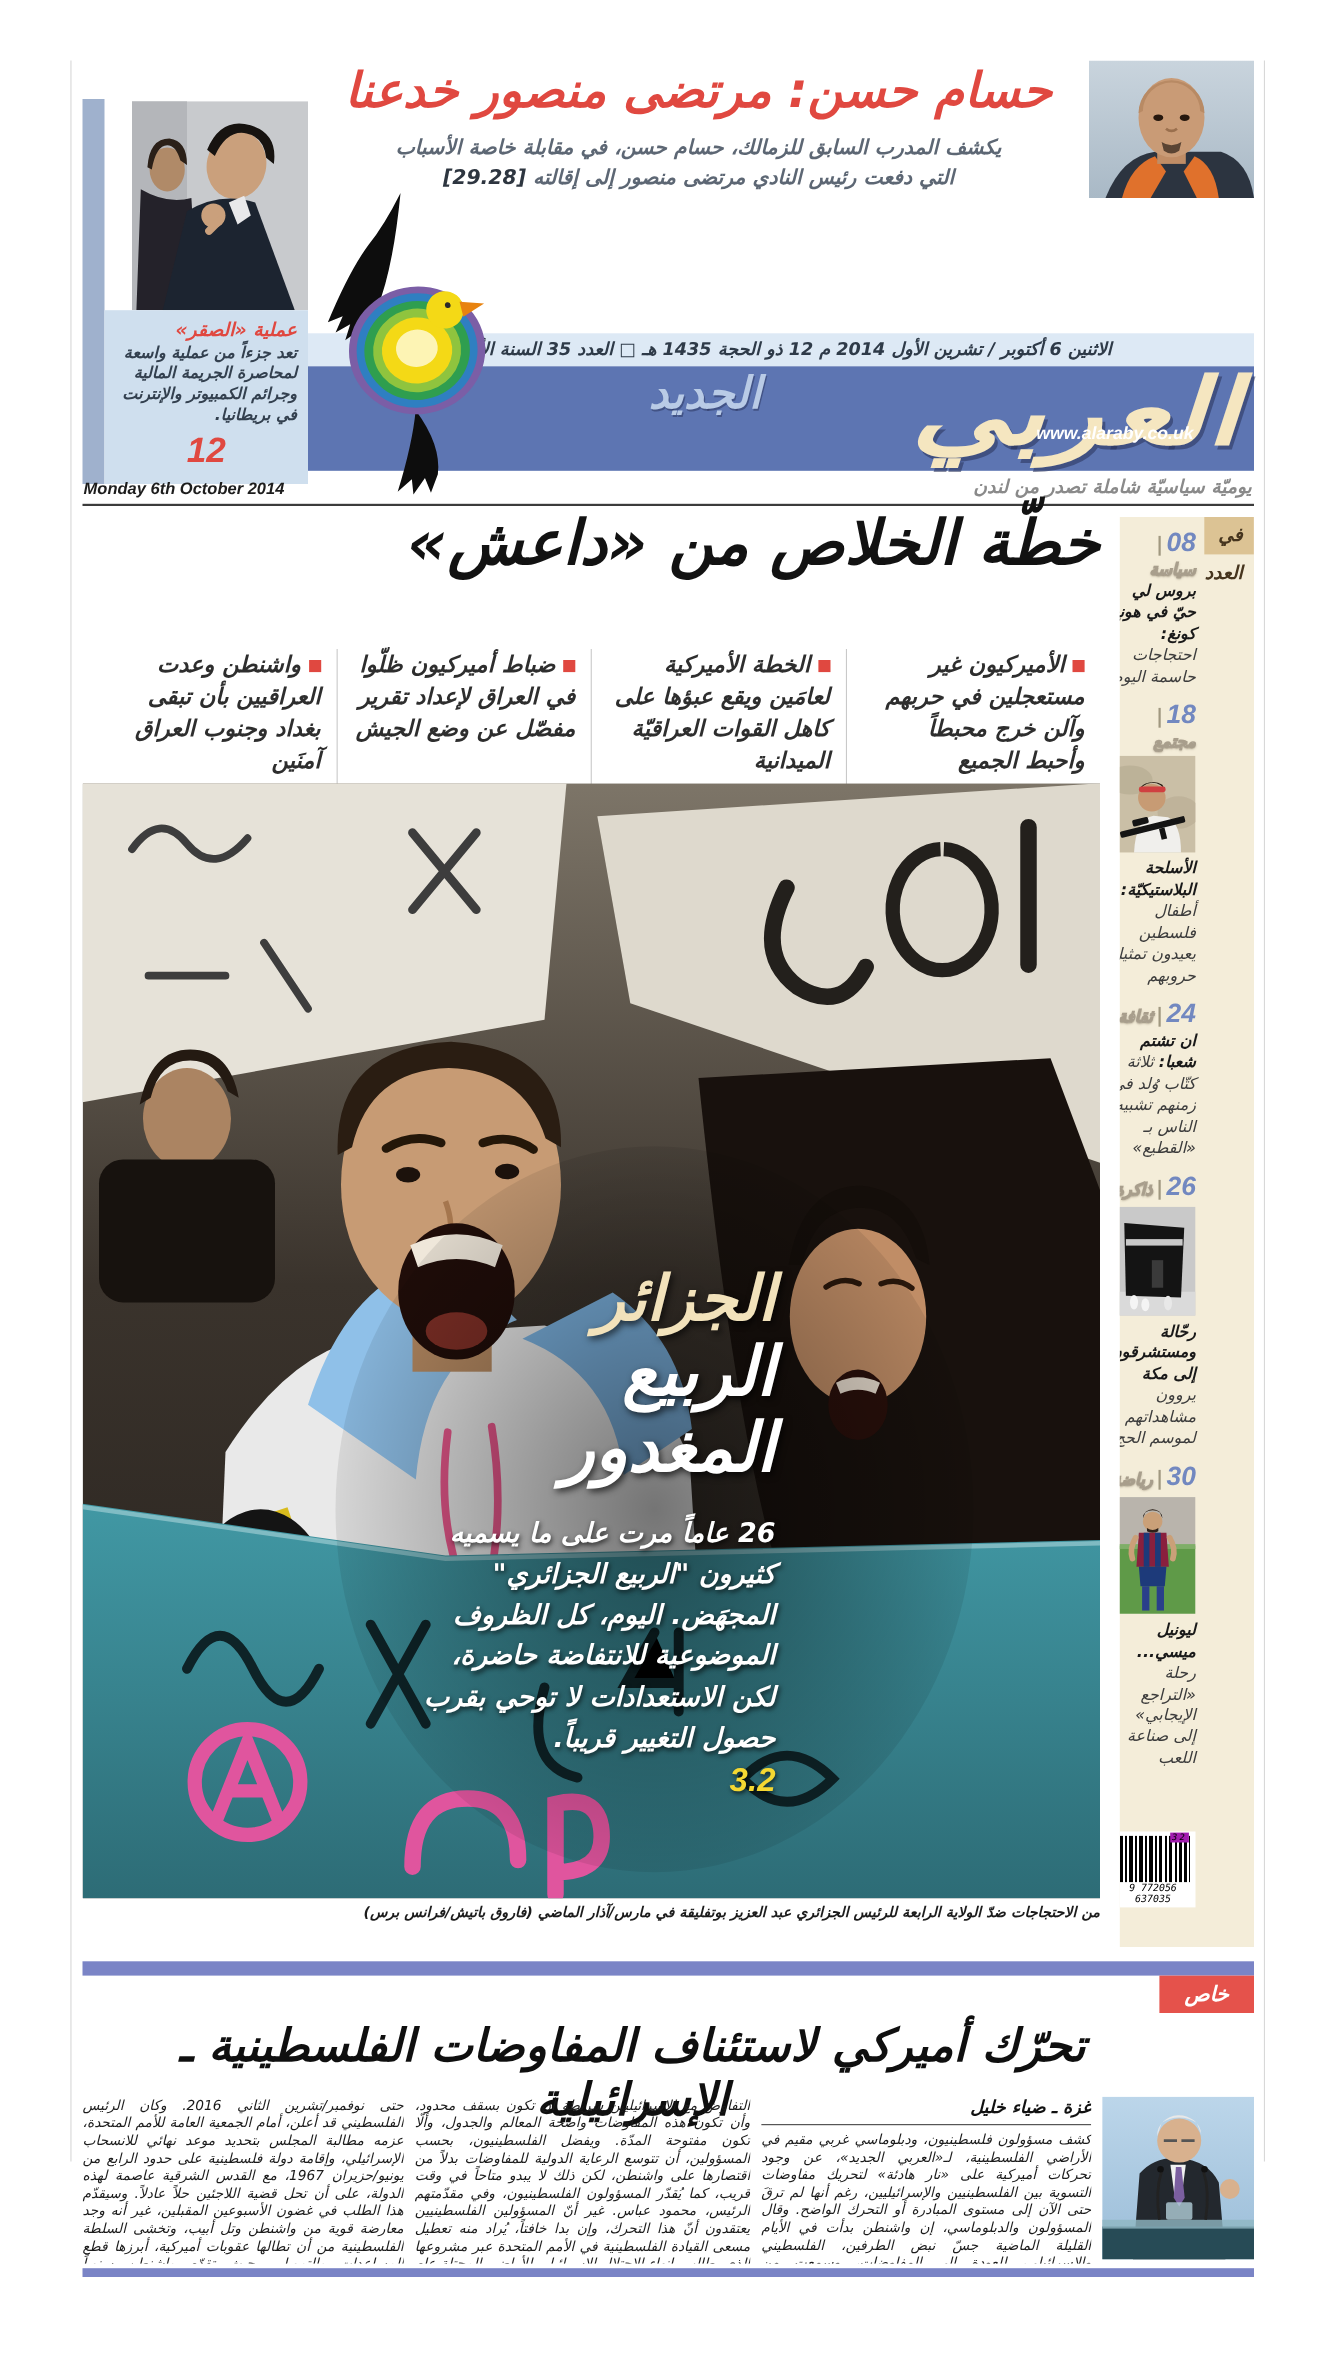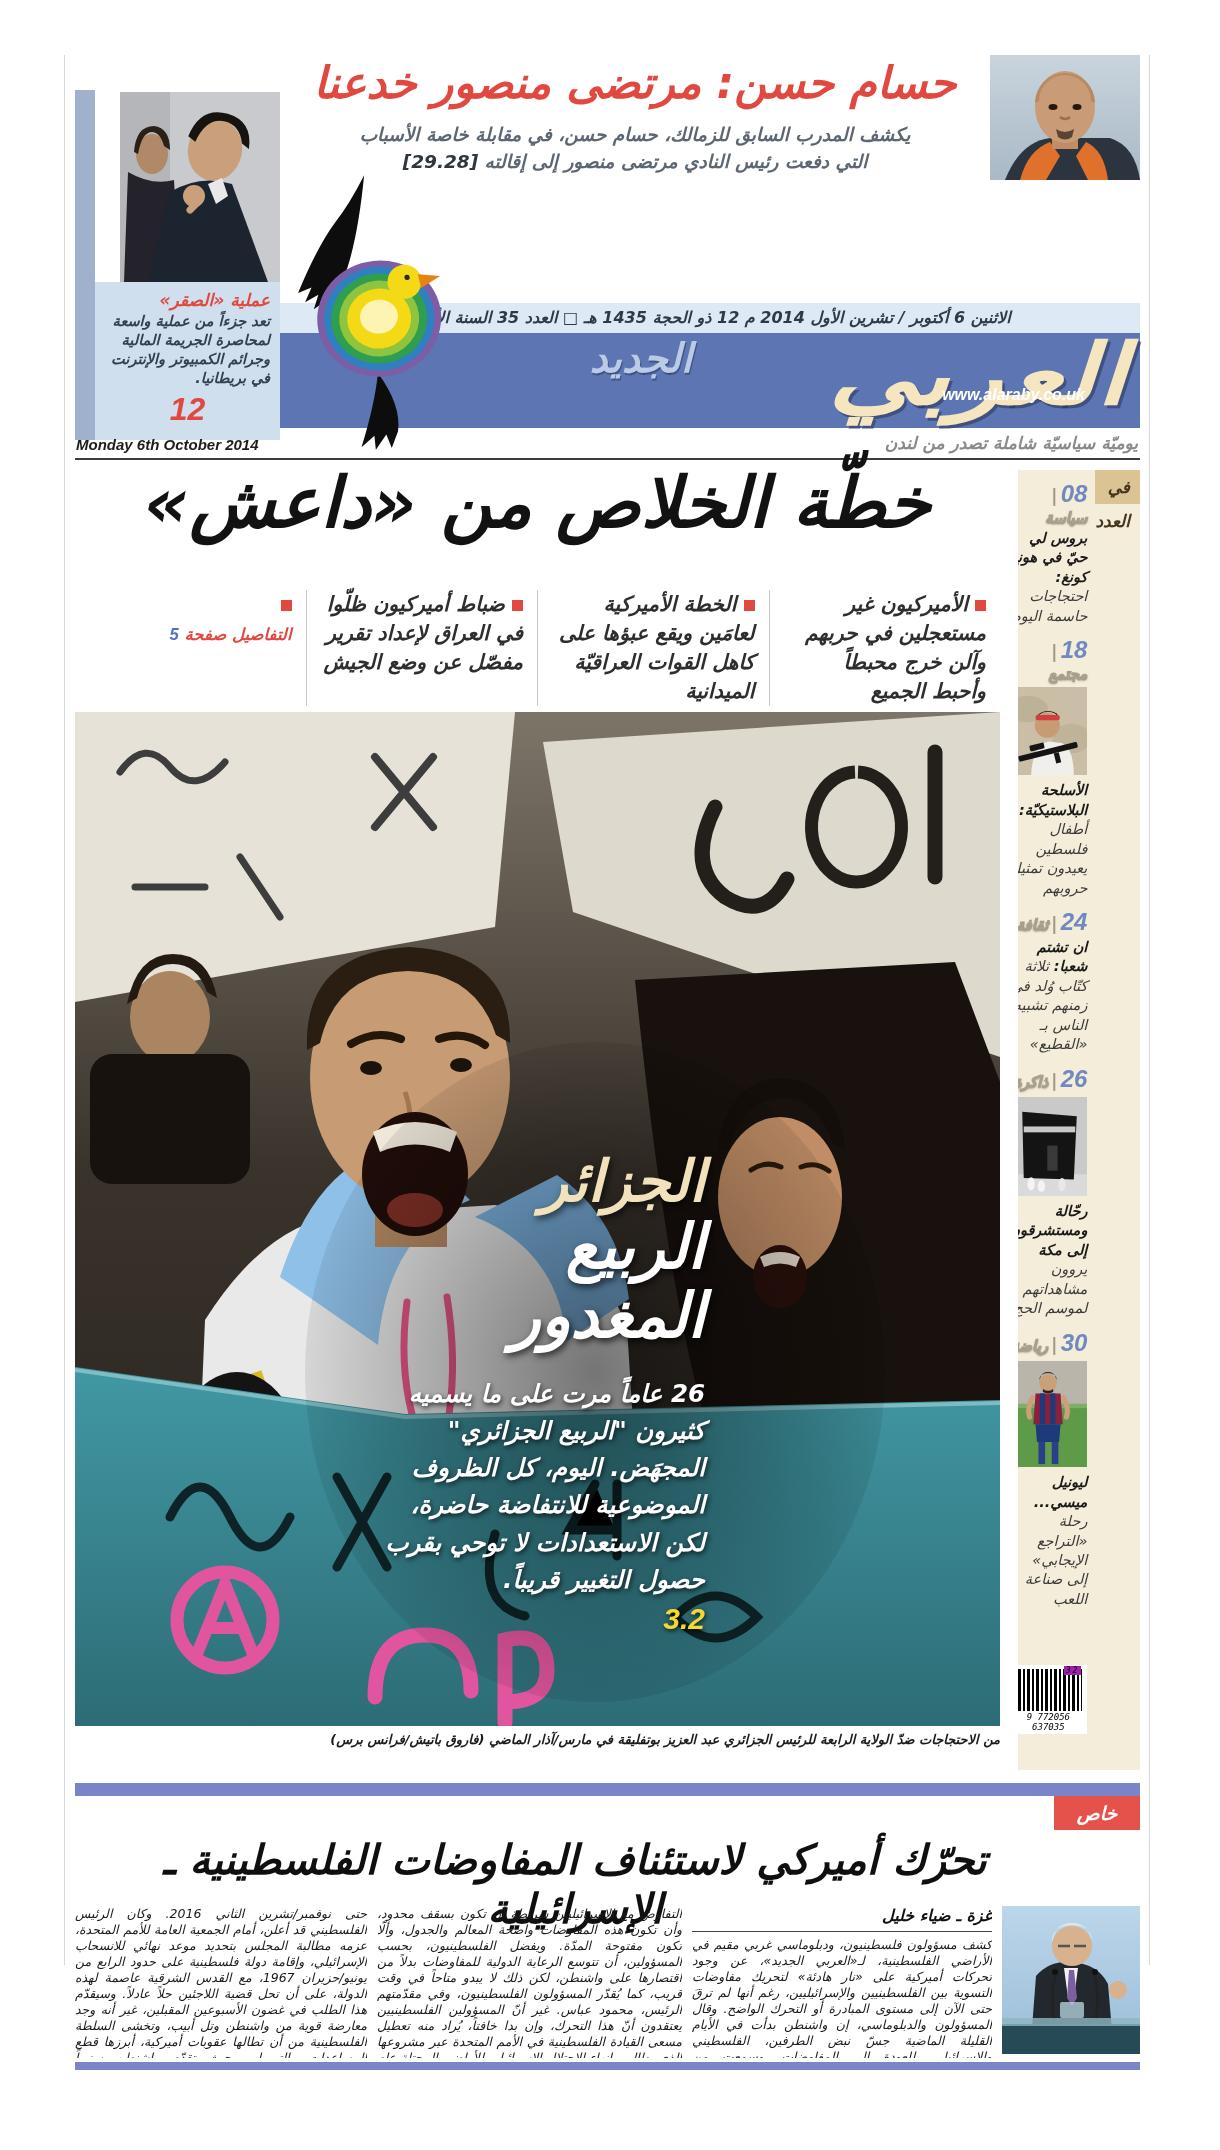--- a/index.html
+++ b/index.html
@@ -40,22 +40,22 @@
     color:var(--light-blue,#b9cbe6);text-shadow:1px 2px 0 rgba(40,50,90,.5);}
   .logo-web{position:absolute;right:55px;bottom:24px;direction:ltr;
     font-family:"Liberation Sans",sans-serif;font-weight:bold;font-size:16px;color:#fff;}
   .bird{position:absolute;left:283px;top:168px;width:165px;height:285px;z-index:5;}
   .date-en{position:absolute;left:76px;top:436px;direction:ltr;
     font-family:"Liberation Sans",sans-serif;font-weight:bold;font-size:15px;color:#1d1d1d;}
   .tagline{position:absolute;right:82px;top:433px;font-size:17px;font-weight:bold;color:#8a8a8a;}
   .toprule{position:absolute;left:75px;top:458px;width:1065px;height:2px;background:#3c3c3c;}
 
   
-  .lead-headline{position:absolute;left:75px;top:462px;width:925px;text-align:center;
-    font-size:70px;font-weight:800;color:#121212;line-height:1.18;letter-spacing:-1px;}
+  .lead-headline{position:absolute;left:75px;top:462px;width:925px;text-align:right;
+    font-size:56px;font-weight:800;color:#121212;line-height:1.18;letter-spacing:-1px;}
   .subheads{position:absolute;left:75px;top:590px;width:925px;display:flex;}
   .subhead{flex:1;padding:0 14px;border-left:1px solid #c9c9c9;text-align:right;
     font-size:20.5px;font-weight:bold;color:#2e2e2e;line-height:1.42;}
   .subhead:last-child{border-left:none;}
   .bullet{display:inline-block;width:11px;height:11px;background:var(--accent-red,#e04840);
     margin-left:7px;vertical-align:middle;}
   .details{margin-top:4px;font-size:16.5px;color:var(--accent-red,#e04840);}
   .details b{color:#4a74c8;font-family:"Liberation Sans",sans-serif;}
 
   
@@ -200,21 +200,21 @@
     <div class="subhead">
       <span class="bullet"></span><span>الأميركيون غير مستعجلين في حربهم وآلن خرج محبطاً وأحبط الجميع</span>
     </div>
     <div class="subhead">
       <span class="bullet"></span><span>الخطة الأميركية لعامَين ويقع عبؤها على كاهل القوات العراقيّة الميدانية</span>
     </div>
     <div class="subhead">
       <span class="bullet"></span><span>ضباط أميركيون ظلّوا في العراق لإعداد تقرير مفصّل عن وضع الجيش</span>
     </div>
     <div class="subhead">
-      <span class="bullet"></span>
+      <span class="bullet"></span><span>واشنطن وعدت العراقيين بأن تبقى بغداد وجنوب العراق آمنَين</span>
       <div class="details">
         <span>التفاصيل صفحة</span>
         <b>5</b>
       </div>
     </div>
   </div>
 
   <figure class="feature" style="margin:0">
     <svg viewBox="0 0 925 1014" preserveAspectRatio="none">
       <defs>

